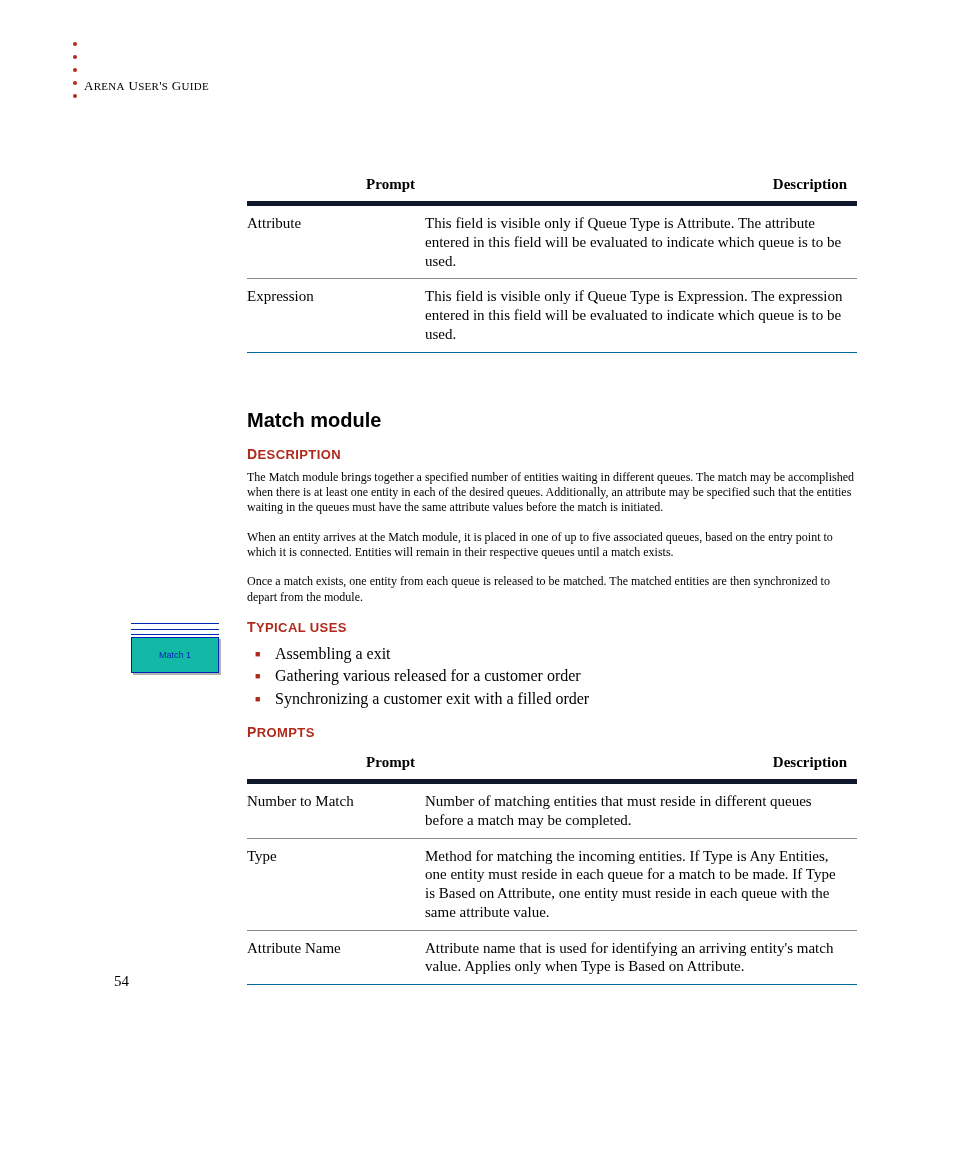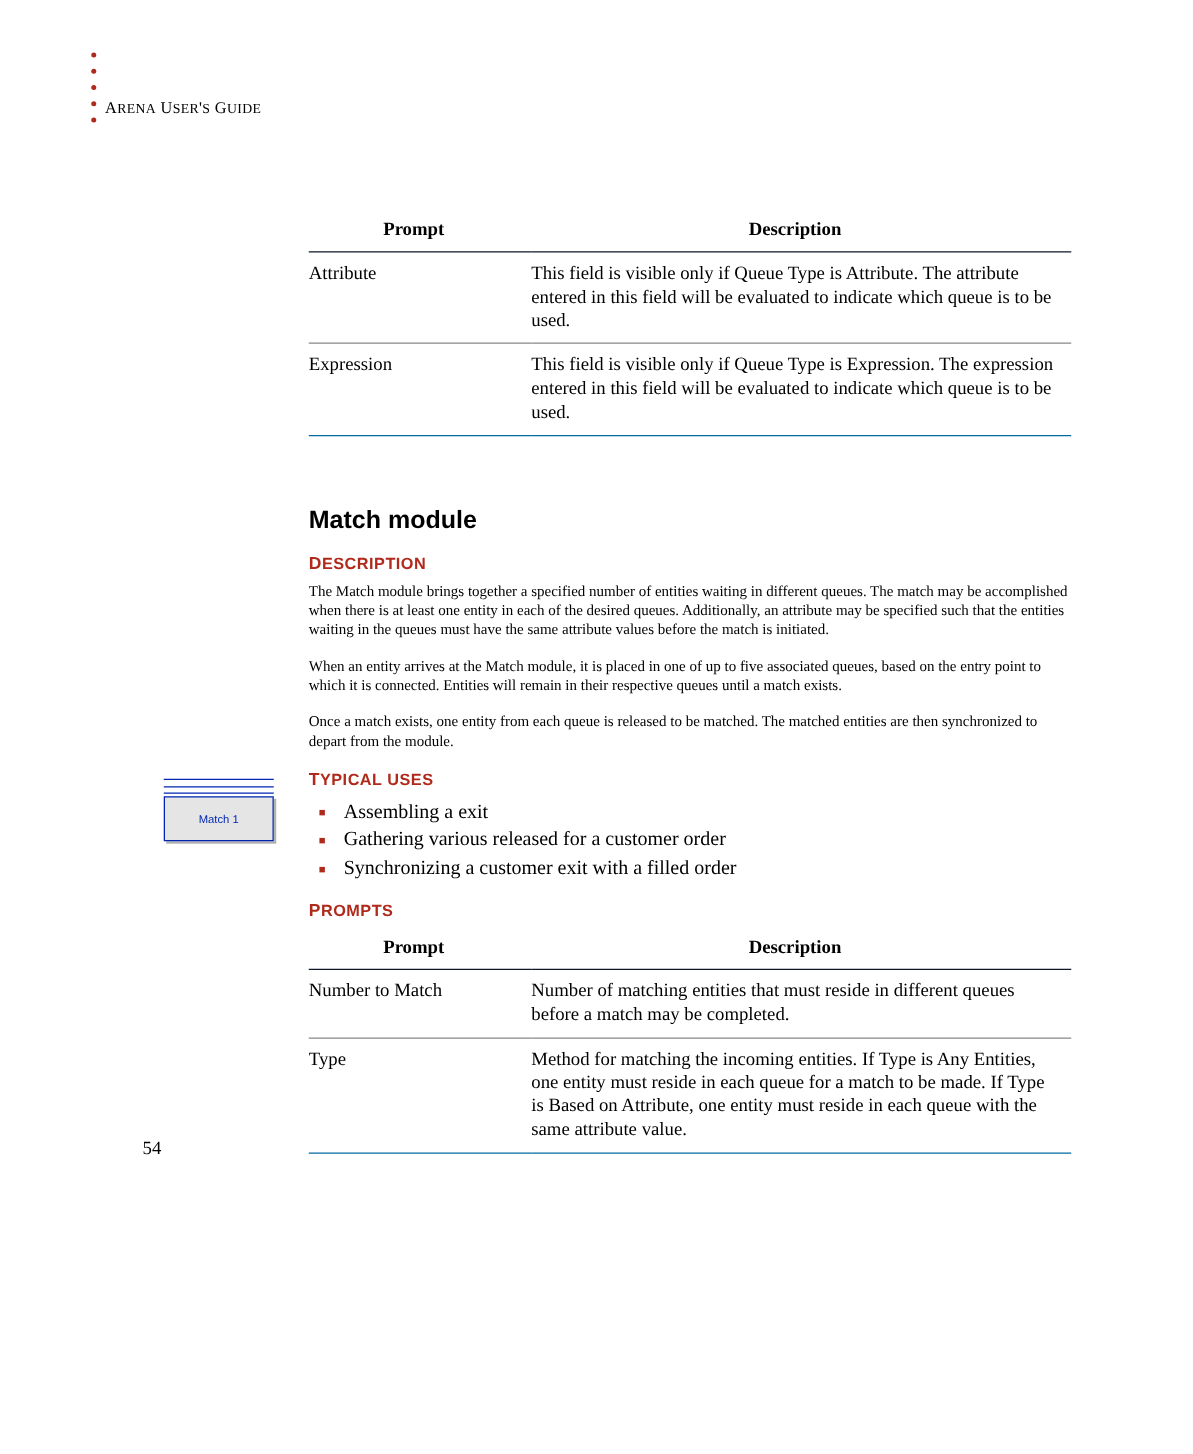--- a/index.html
+++ b/index.html
@@ -40,24 +40,24 @@
   .content {
     margin-left: 147px;
     margin-top: 130px;
   }
   table.desc {
     border-collapse: collapse;
     width: 610px;
     font-size: 15px;
   }
   table.desc th {
-    text-align: center;
+    text-align: right;
     font-weight: bold;
     padding: 6px 10px 8px 0;
-    border-bottom: 1px solid #0f172a;
+    border-bottom: 5px solid #0f172a;
   }
   table.desc td {
     vertical-align: top;
     padding: 8px 10px 8px 0;
     border-bottom: 1px solid #888;
     line-height: 1.25;
   }
   table.desc td.prompt { width: 168px; }
   table.desc tr:last-child td { border-bottom: 1px solid #0369a1; }
   h2.section {
@@ -111,21 +111,21 @@
     justify-content: space-between;
   }
   .module-thumb .lines div {
     height: 1px;
     background: #0026b3;
   }
   .module-thumb .box {
     margin-top: 2px;
     height: 34px;
     border: 1px solid #0026b3;
-    background: #e5e5e5;
+    background: #14b8a6;
     box-shadow: 2px 2px 0 #b3b3b3;
     position: relative;
     display: flex;
     align-items: center;
     justify-content: center;
   }
   .module-thumb .box .label {
     font-family: Arial, sans-serif;
     font-size: 9px;
     color: #0026b3;
@@ -222,19 +222,23 @@
       </thead>
       <tbody>
         <tr>
           <td class="prompt">Number to Match</td>
           <td>Number of matching entities that must reside in different queues before a match may be completed.</td>
         </tr>
         <tr>
           <td class="prompt">Type</td>
           <td>Method for matching the incoming entities. If Type is Any Entities, one entity must reside in each queue for a match to be made. If Type is Based on Attribute, one entity must reside in each queue with the same attribute value.</td>
         </tr>
+        <tr>
+          <td class="prompt">Attribute Name</td>
+          <td>Attribute name that is used for identifying an arriving entity's match value. Applies only when Type is Based on Attribute.</td>
+        </tr>
       </tbody>
     </table>
 
   </div>
 
   <div class="page-num">54</div>
 </div>
 
 </body></html>

